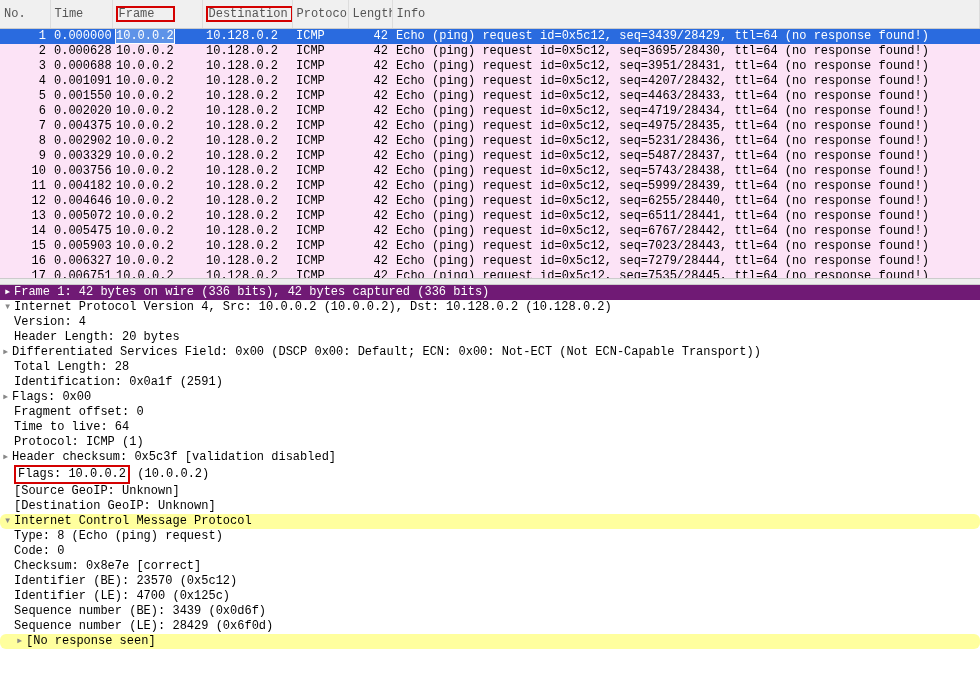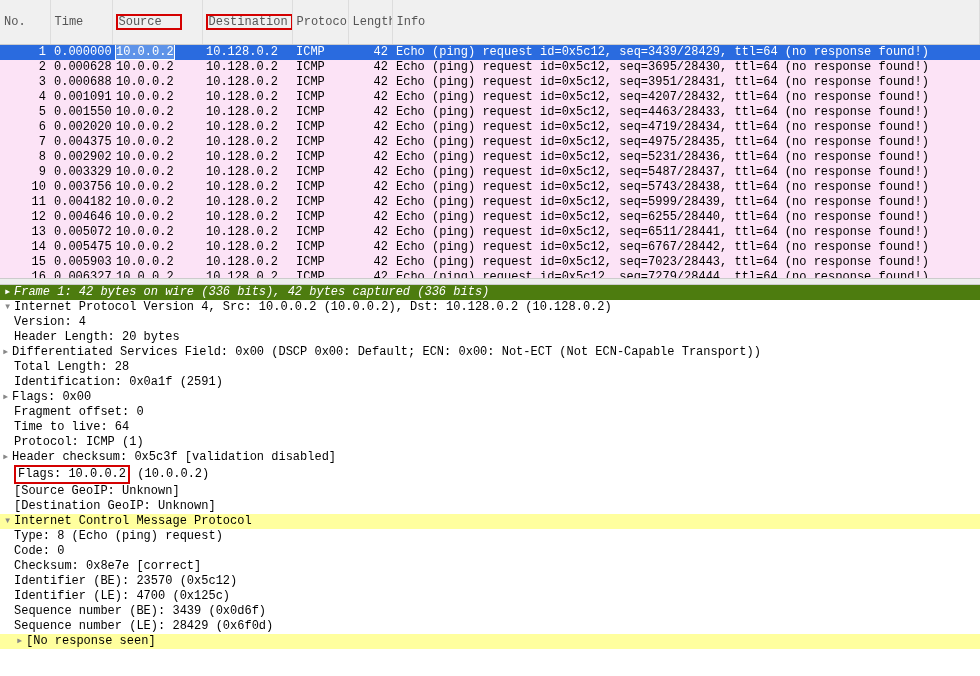--- a/index.html
+++ b/index.html
@@ -16,21 +16,21 @@
     border-collapse: collapse;
     table-layout: fixed;
   }
   .packet-list th {
     text-align: left;
     font-weight: normal;
     background: #f0f0f0;
     color: #555;
     border-right: 1px solid #ddd;
     border-bottom: 1px solid #ccc;
-    padding: 15px 4px;
+    padding: 7px 4px;
     height: 18px;
     white-space: nowrap;
     overflow: hidden;
   }
   .packet-list td {
     padding: 0 4px;
     white-space: nowrap;
     overflow: hidden;
     line-height: 15px;
     height: 15px;
@@ -47,48 +47,47 @@
   tr.pkt.selected .hl-src { background: #5e93e8; outline: 1px solid #fff; }
   .red-box { outline: 2px solid #d40000; outline-offset: -1px; }
   .scroll-gap { height: 7px; background: #eee; border-top: 1px solid #ccc; border-bottom: 1px solid #ccc; }
   .detail-pane {
     font-size: 12px;
     line-height: 15px;
     padding: 0;
     white-space: nowrap;
   }
   .frame-header {
-    background: #4d7c0f;
+    background: #701a75;
     color: #fff;
     padding: 0 4px;
-    font-style: italic;
   }
   .node { padding: 0 4px; }
   .node.l0 { padding-left: 4px; }
   .node.l1 { padding-left: 14px; }
   .arrow { display: inline-block; width: 10px; color: #888; }
   .arrow.sel { color: #fff; }
-  .hl-yellow { background: #ffff9e; }
+  .hl-yellow { background: #ffff9e; border-radius: 6px; }
   .red-inline {
     border: 2px solid #d40000;
     padding: 0 2px;
     display: inline-block;
   }
   .packets-wrap { height: 278px; overflow: hidden; }
 </style>
 </head>
 <body>
 
 <div class="packets-wrap">
 <table class="packet-list">
   <thead>
     <tr>
       <th class="col-no">No.</th>
       <th class="col-time">Time</th>
-      <th class="col-src"><span class="red-box" style="padding:0 19px 0 2px">Source</span></th>
+      <th class="col-src"><span class="red-box" style="padding:0 19px 0 2px">Frame</span></th>
       <th class="col-dst"><span class="red-box" style="padding:0 4px 0 2px">Destination</span></th>
       <th class="col-proto">Protocol</th>
       <th class="col-len">Length</th>
       <th class="col-info">Info</th>
     </tr>
   </thead>
   <tbody id="pkt-tbody">
         <tr class="pkt selected">
           <td class="col-no">1</td>
           <td class="col-time">0.000000</td>

